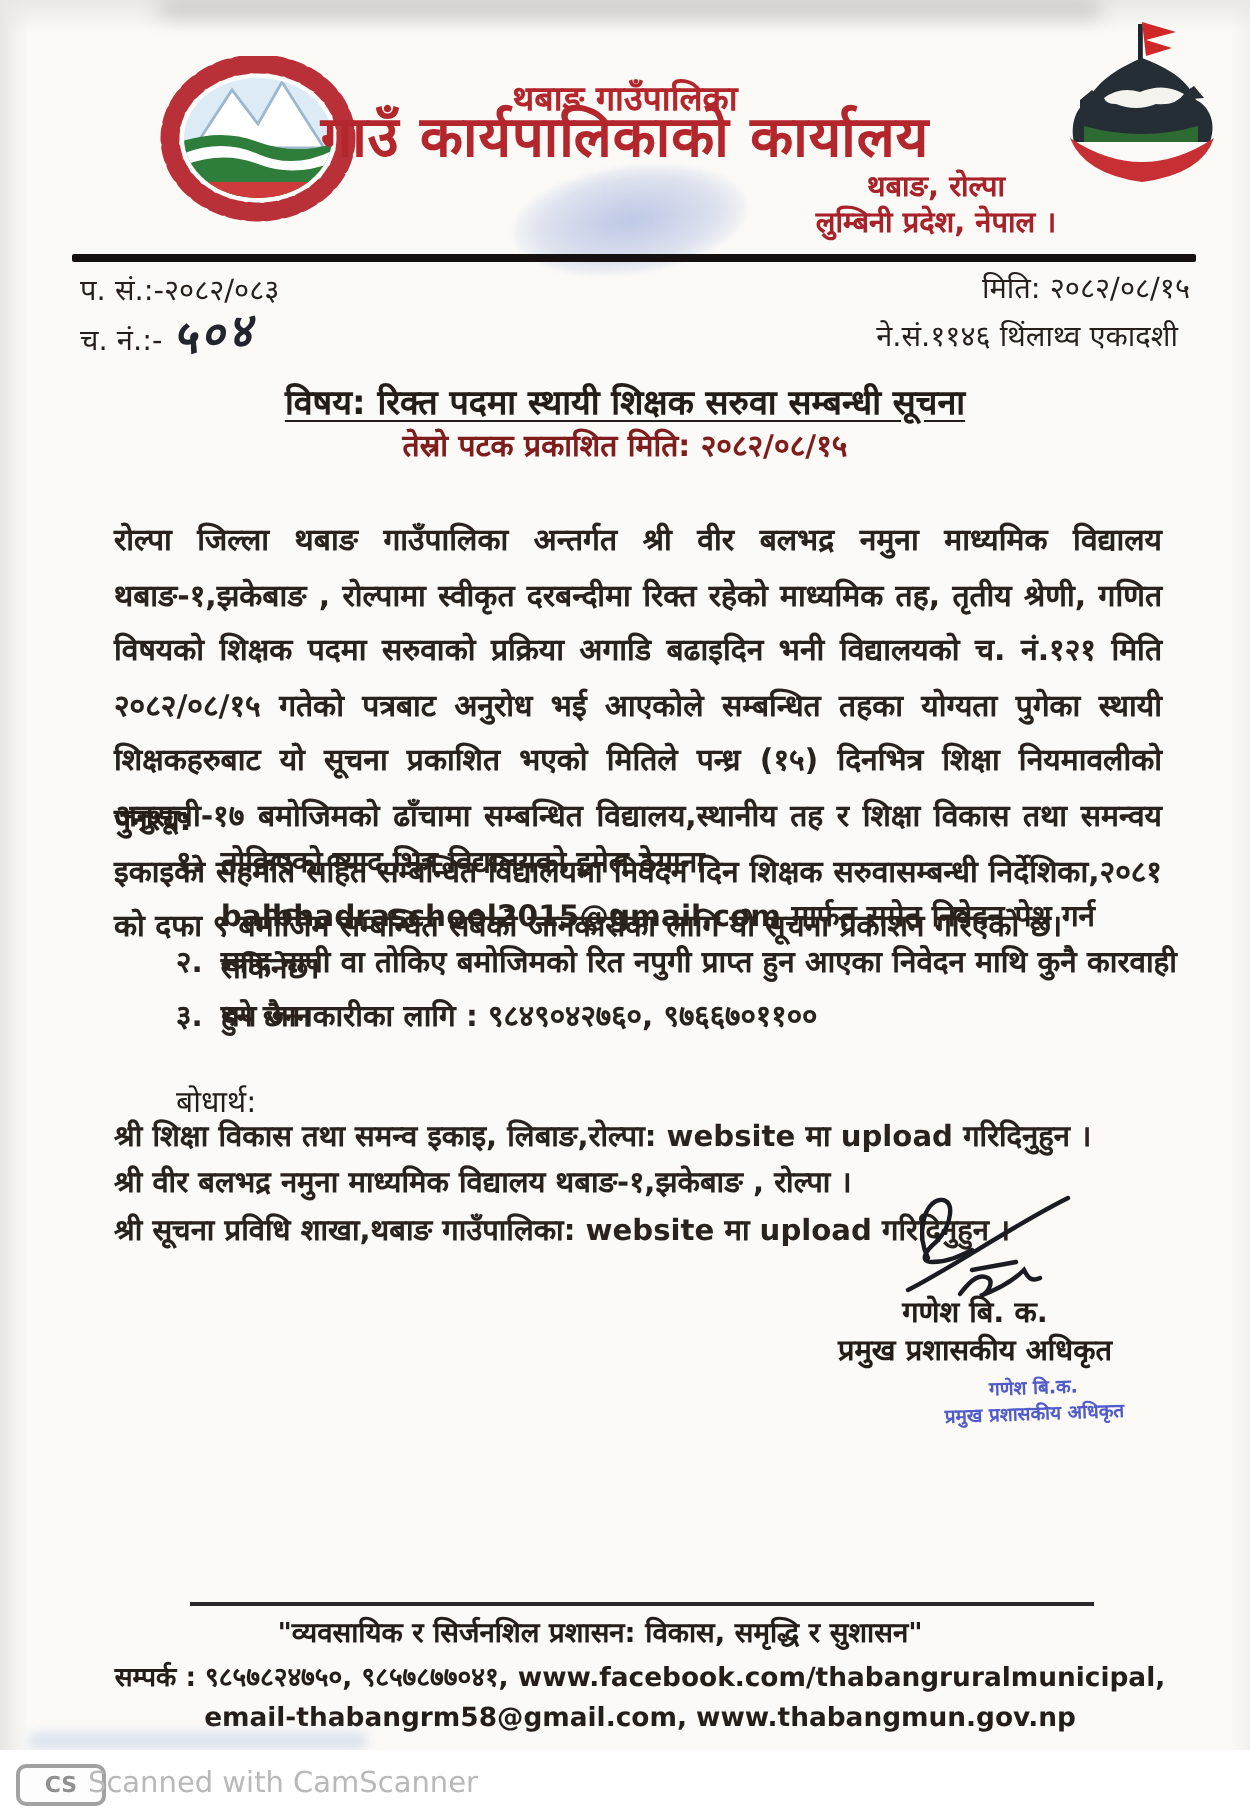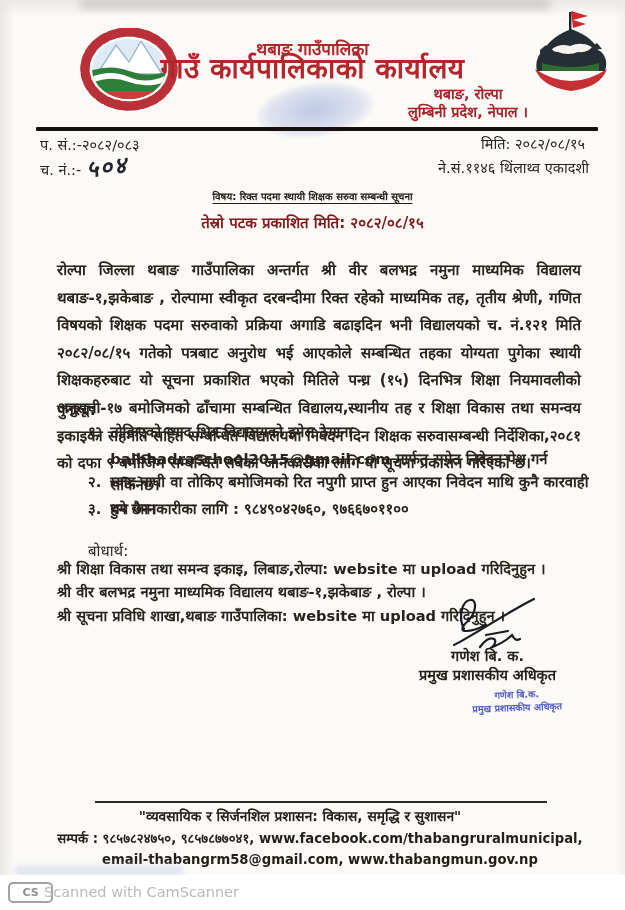--- a/index.html
+++ b/index.html
@@ -37,26 +37,26 @@
     filter:blur(1px); }
   .head-rule { position:absolute; left:36px; top:127px; width:562px; height:4px;
     background:#171010; border-radius:1px; }
 
   
   .meta-text { position:absolute; color:#261f1a; font-weight:400; font-size:14.5px; }
   .ref-no   { left:40px;  top:134px; }
   .chalani  { left:40px;  top:159px; }
   .chalani-value { position:absolute; left:86px; top:150px; color:#22242e;
     font-size:23px; font-style:italic; font-weight:600; transform:rotate(-7deg); letter-spacing:2px; }
-  .date-line{ right:40px; top:133px; }
+  .date-line{ right:30px; top:133px; }
   .ns-line  { right:36px; top:157px; }
 
   
   .subject1 { position:absolute; left:0; top:189px; width:625px; text-align:center;
-    font-weight:700; font-size:10px; color:#241d18; text-decoration:underline; text-underline-offset:3px; }
+    font-weight:700; font-size:17px; color:#241d18; text-decoration:underline; text-underline-offset:3px; }
   .subject2 { position:absolute; left:0; top:212px; width:625px; text-align:center;
     font-weight:700; font-size:15px; color:#7f1d1d; }
   .salutation { position:absolute; left:57px; top:230px; font-weight:600; font-size:15px; color:#241d18; }
 
   
   .body-par { position:absolute; left:57px; top:257px; width:524px;
     font-size:15px; font-weight:600; line-height:27.6px; color:#2a231d; text-align:justify; }
   .punashcha-h { position:absolute; left:57px; top:399px; font-weight:700; font-size:15px; color:#241d18; }
 
   .list-item { position:absolute; left:88px; width:505px; display:flex; gap:9px;

